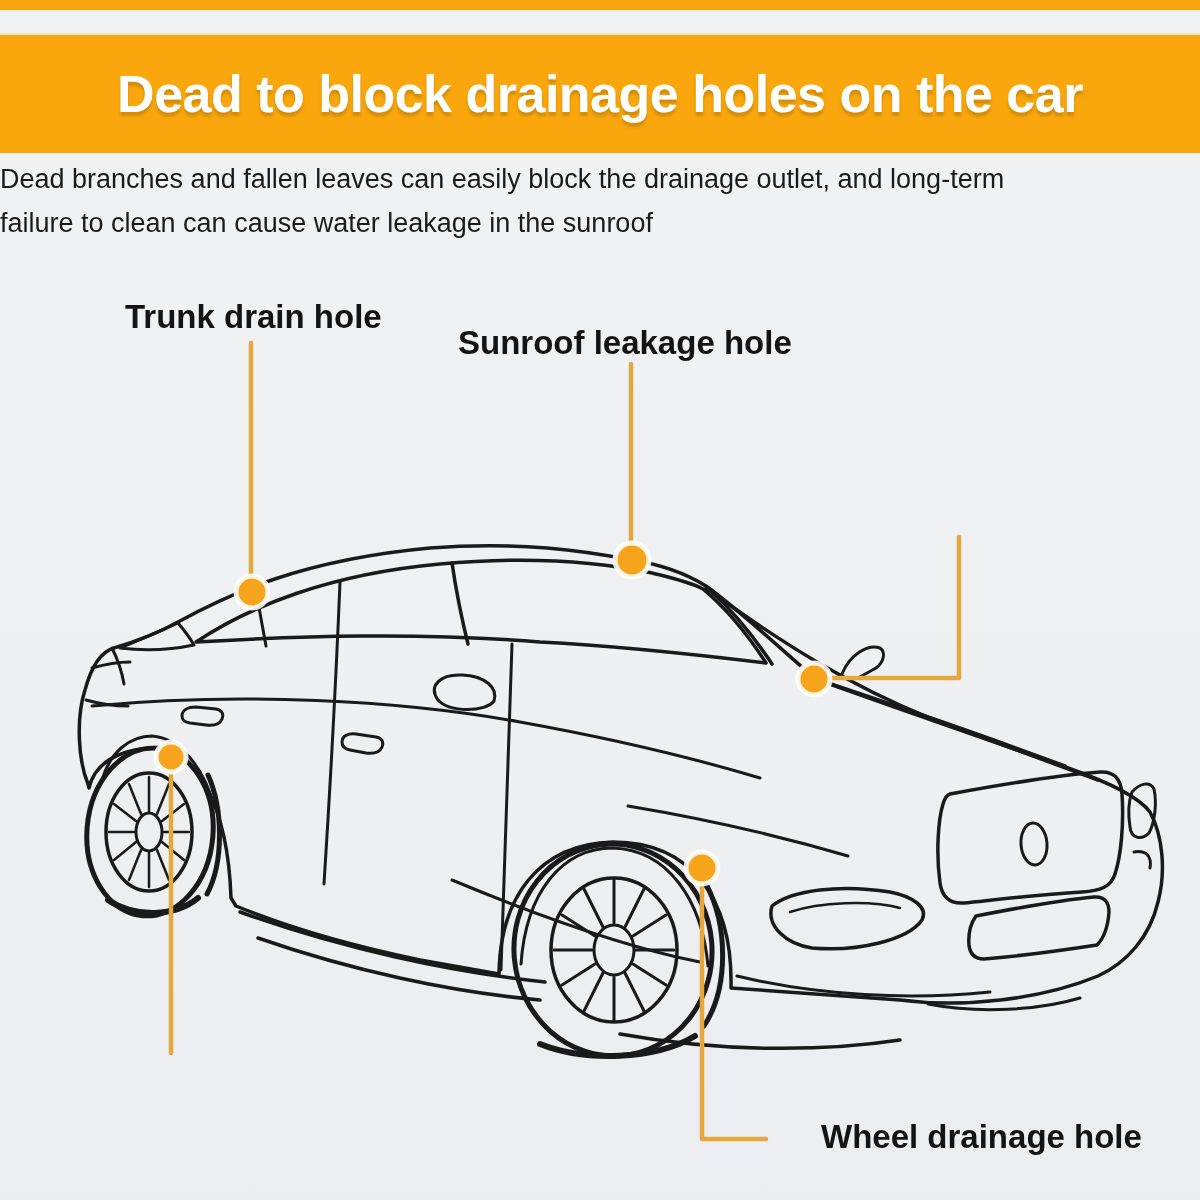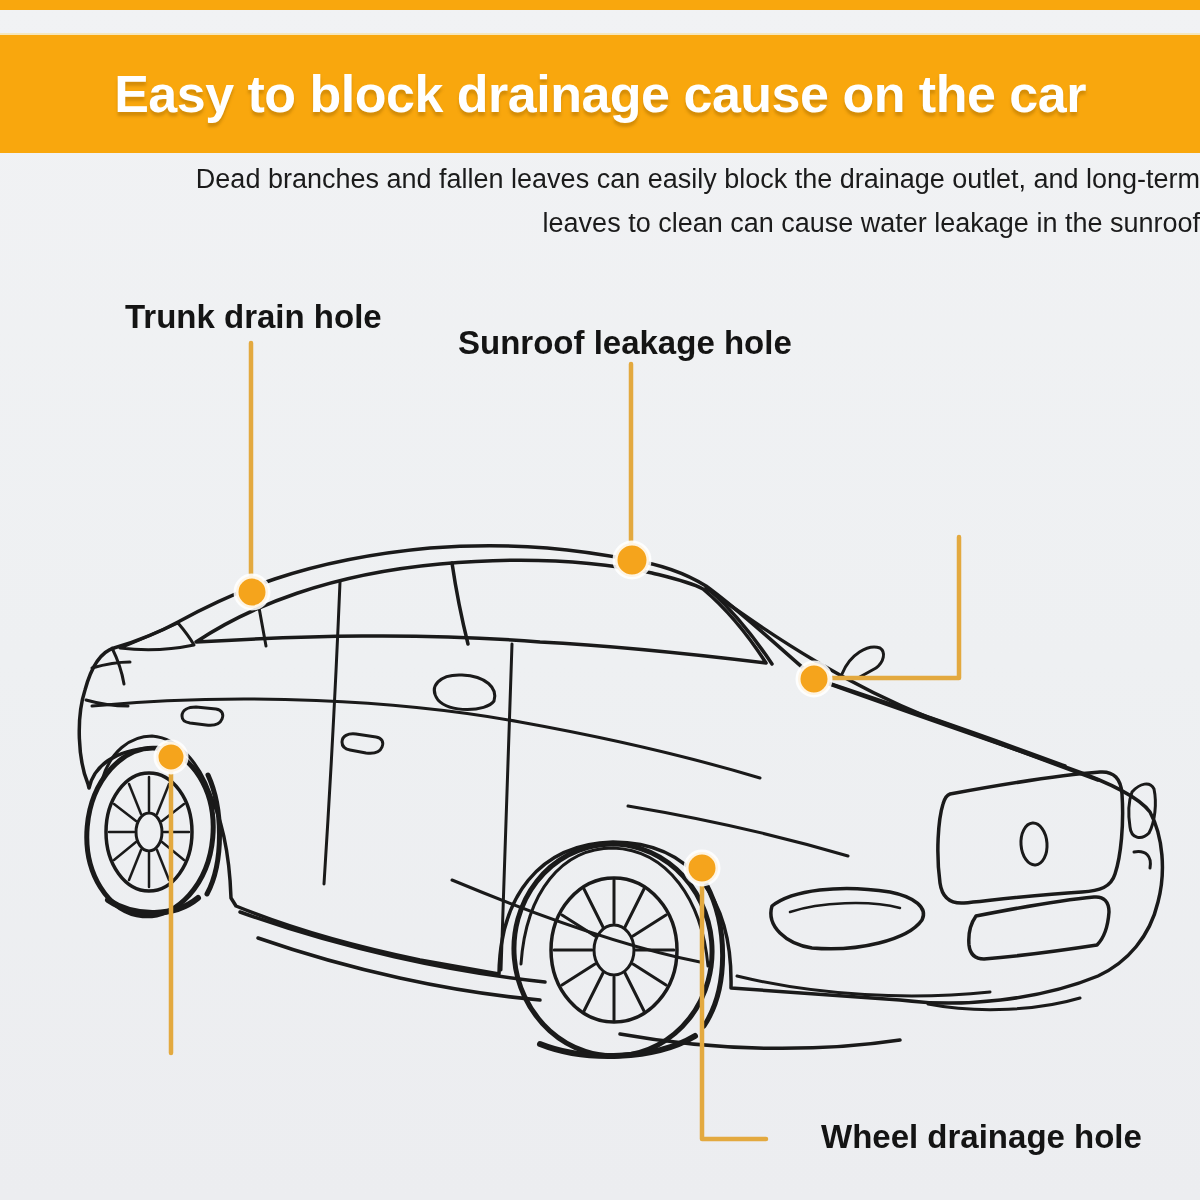--- a/index.html
+++ b/index.html
@@ -12,21 +12,21 @@
   .banner{
     position:absolute;left:0;top:33px;width:1200px;height:118px;background:#F9A70D;
     display:flex;align-items:center;justify-content:center;
     border-top:2px solid #f5e7bd;
   }
   .banner h1{
     margin:0;font-size:52px;font-weight:700;color:#ffffff;letter-spacing:-.5px;
     text-shadow:0 4px 3px rgba(164,106,0,.45);
   }
   .subtitle{
-    position:absolute;left:0;top:157px;width:1200px;text-align:right;
+    position:absolute;left:0;top:157px;width:1200px;text-align:left;
     font-size:27px;line-height:44px;color:#1b1b1b;font-weight:400;
   }
   .diagram{position:absolute;left:0;top:0;width:1200px;height:1200px;}
   .anno{
     position:absolute;font-size:33px;font-weight:700;color:#141414;
     white-space:nowrap;line-height:36px;
   }
   .anno.trunk{left:125px;top:299px;}
   .anno.sunroof{left:458px;top:325px;}
   .anno.wiper{left:838px;top:496px;}
@@ -34,26 +34,26 @@
   .anno.wheel{left:777px;top:1119px;margin-left:44px;}
 </style>
 </head>
 <body>
 
 <div class="page">
 
   <div class="top-strip"></div>
 
   <div class="banner">
-    <h1>Easy to block drainage cause on the car</h1>
+    <h1>Dead to block drainage holes on the car</h1>
   </div>
 
   <div class="subtitle">
     <div>Dead branches and fallen leaves can easily block the drainage outlet, and long-term</div>
-    <div>leaves to clean can cause water leakage in the sunroof</div>
+    <div>failure to clean can cause water leakage in the sunroof</div>
   </div>
 
   <svg class="diagram" viewBox="0 0 1200 1200" width="1200" height="1200" fill="none" stroke-linecap="round" stroke-linejoin="round">
 
     <g stroke="#1a1a1a" stroke-width="3.5">
 
       <path d="
         M 88,784
         C 78,760 76,718 85,690
         C 91,668 100,652 114,648

